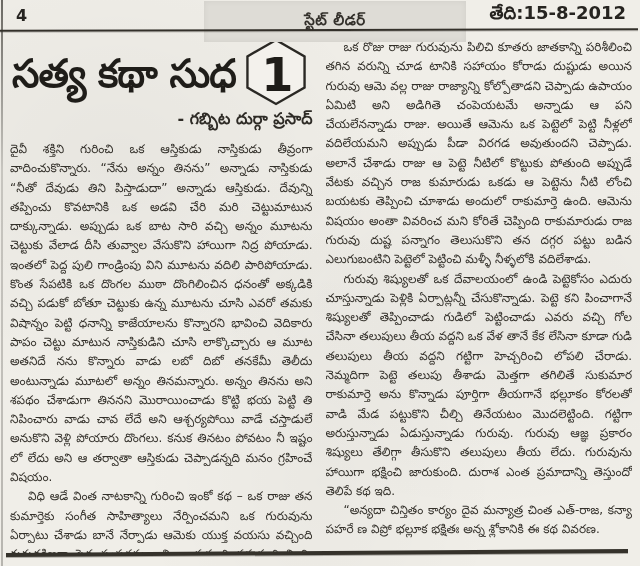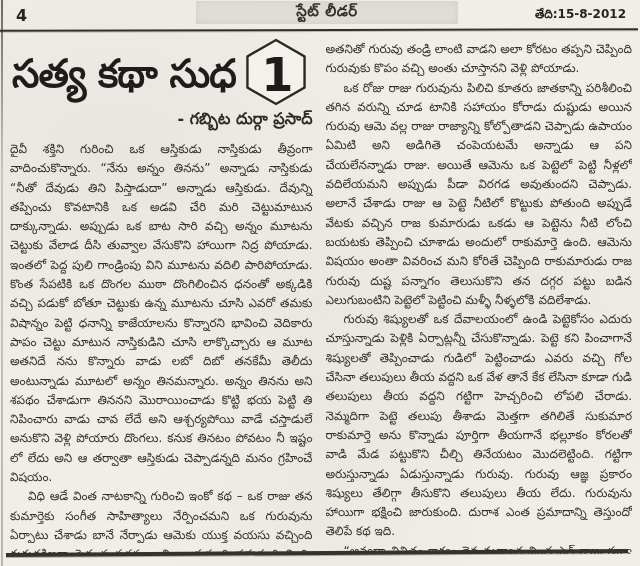--- a/index.html
+++ b/index.html
@@ -22,26 +22,26 @@
     background:linear-gradient(to bottom, rgba(35,33,28,0.65), rgba(35,33,28,0.18) 30%, rgba(35,33,28,0.28));
   }
   
   .header{
     position:relative;height:26px;
     display:flex;align-items:center;justify-content:space-between;
     padding:2px 14px 0 16px;
   }
   .page-number{font-size:16px;font-weight:bold;color:#262420;}
   .masthead-band{
-    position:absolute;left:196px;top:1px;width:262px;height:23px;
+    position:absolute;left:204px;top:1px;width:262px;height:41px;
     background:#dedcd6;box-shadow:0 0 6px rgba(0,0,0,0.06) inset;
     display:flex;align-items:center;justify-content:center;
   }
   .masthead-title{font-size:15px;font-weight:bold;color:#33302b;letter-spacing:0.5px;}
-  .date-label{font-size:12px;font-weight:bold;color:#262420;}
+  .date-label{font-size:18px;font-weight:bold;color:#262420;}
   .header-rule{
     height:0;border-top:2.5px solid #33302a;border-bottom:1px solid rgba(60,56,50,0.25);
     margin:1px 2px 0 0;transform:rotate(-0.15deg);
   }
   
   .content{
     display:flex;gap:13px;padding:4px 8px 0 10px;height:518px;overflow:hidden;
   }
   .col{overflow:hidden;}
   .col-left{width:303px;}
@@ -99,21 +99,20 @@
           <text x="52" y="78" text-anchor="middle" font-family="DejaVu Sans, Liberation Sans, sans-serif" font-size="68" font-weight="bold" fill="#1e1c18">1</text>
         </svg>
       </div>
       <div class="byline">- గబ్బిట దుర్గా ప్రసాద్</div>
 
       <p class="body-text first">దైవీ శక్తిని గురించి ఒక ఆస్తికుడు నాస్తికుడు తీవ్రంగా వాదించుకొన్నారు. “నేను అన్నం తినను” అన్నాడు నాస్తికుడు “నీతో దేవుడు తిని పిస్తాడుదా” అన్నాడు ఆస్తికుడు. దేవున్ని తప్పించు కొవటానికి ఒక అడవి చేరి మరి చెట్టుమాటున దాక్కున్నాడు. అప్పుడు ఒక బాట సారి వచ్చి అన్నం మూటను చెట్టుకు వేలాడ దీసి తువ్వాల వేసుకొని హాయిగా నిద్ర పోయాడు. ఇంతలో పెద్ద పులి గాండ్రింపు విని మూటను వదిలి పారిపోయాడు. కొంత సేపటికి ఒక దొంగల ముఠా దొంగిలించిన ధనంతో అక్కడికి వచ్చి పడుకో బోతూ చెట్టుకు ఉన్న మూటను చూసి ఎవరో తమకు విషాన్నం పెట్టి ధనాన్ని కాజేయాలను కొన్నారని భావించి వెదికారు పాపం చెట్టు మాటున నాస్తికుడిని చూసి లాక్కొచ్చారు ఆ మూట అతనిదే నను కొన్నారు వాడు లబో దిబో తనకేమీ తెలీదు అంటున్నాడు మూటలో అన్నం తినమన్నారు. అన్నం తినను అని శపథం చేశాడుగా తిననని మొరాయించాడు కొట్టి భయ పెట్టి తి నిపించారు వాడు చావ లేదే అని ఆశ్చర్యపోయి వాడే చస్తాడులే అనుకొని వెళ్లి పోయారు దొంగలు. కనుక తినటం పోవటం నీ ఇష్టం లో లేదు అని ఆ తర్వాతా ఆస్తికుడు చెప్పాడన్నది మనం గ్రహించే విషయం.</p>
       <p class="body-text indent">విధి ఆడే వింత నాటకాన్ని గురించి ఇంకో కథ – ఒక రాజు తన కుమార్తెకు సంగీత సాహిత్యాలు నేర్పించమని ఒక గురువును ఏర్పాటు చేశాడు బానే నేర్పాడు ఆమెకు యుక్త వయసు వచ్చింది గురుదక్షిణగా పెద్ద సంపదను ఇచ్చి రాకుమారి నమస్కరించింది. ఆన్ని గ్రహించ కుండా రాజకుమార్తె తనను పెళ్లి చేసుకోవటమే గురుదక్షిణ అన్నాడు రాకుమారి</p>
     </div>
 
     <div class="col col-right">
-      <p class="body-text lead">అతనితో గురువు తండ్రి లాంటి వాడని అలా కోరటం తప్పని చెప్పింది గురువుకు కొపం వచ్చి అంతు చూస్తానని వెళ్లి పోయాడు.</p>
       <p class="body-text indent">ఒక రోజు రాజు గురువును పిలిచి కూతరు జాతకాన్ని పరిశీలించి తగిన వరున్ని చూడ టానికి సహాయం కోరాడు దుష్టుడు అయిన గురువు ఆమె వల్ల రాజు రాజ్యాన్ని కోల్పోతాడని చెప్పాడు ఉపాయం ఏమిటి అని అడిగితె చంపెయటమే అన్నాడు ఆ పని చేయలేనన్నాడు రాజు. అయితే ఆమెను ఒక పెట్టెలో పెట్టి నీళ్లలో వదిలేయమని అప్పుడు పీడా విరగడ అవుతుందని చెప్పాడు. అలానే చేశాడు రాజు ఆ పెట్టె నీటిలో కొట్టుకు పోతుంది అప్పుడే వేటకు వచ్చిన రాజ కుమారుడు ఒకడు ఆ పెట్టెను నీటి లోంచి బయటకు తెప్పించి చూశాడు అందులో రాకుమార్తె ఉంది. ఆమెను విషయం అంతా వివరించ మని కోరితే చెప్పింది రాకుమారుడు రాజ గురువు దుష్ట పన్నాగం తెలుసుకొని తన దగ్గర పట్టు బడిన ఎలుగుబంటిని పెట్టెలో పెట్టించి మళ్ళీ నీళ్ళలోకి వదిలేశాడు.</p>
       <p class="body-text indent">గురువు శిష్యులతో ఒక దేవాలయంలో ఉండి పెట్టెకోసం ఎదురు చూస్తున్నాడు పెళ్లికి ఏర్పాట్లన్నీ చేసుకొన్నాడు. పెట్టె కని పించాగానే శిష్యులతో తెప్పించాడు గుడిలో పెట్టించాడు ఎవరు వచ్చి గోల చేసినా తలుపులు తీయ వద్దని ఒక వేళ తానే కేక లేసినా కూడా గుడి తలుపులు తీయ వద్దని గట్టిగా హెచ్చరించి లోపలి చేరాడు. నెమ్మదిగా పెట్టె తలుపు తీశాడు మెత్తగా తగిలితే సుకుమార రాకుమార్తె అను కొన్నాడు పూర్తిగా తీయగానే భల్లూకం కోరలతో వాడి మేడ పట్టుకొని చీల్చి తినేయటం మొదలెట్టింది. గట్టిగా అరుస్తున్నాడు ఏడుస్తున్నాడు గురువు. గురువు ఆజ్ఞ ప్రకారం శిష్యులు తేలిగ్గా తీసుకొని తలుపులు తీయ లేదు. గురువును హాయిగా భక్షించి జారుకుంది. దురాశ ఎంత ప్రమాదాన్ని తెస్తుందో తెలిపే కథ ఇది.</p>
       <p class="body-text indent">“అన్యదా చిన్తితం కార్యం దైవ మన్యాత్ర చింత ఎత్-రాజ, కన్యా పహరే ణ విప్రో భల్లూక భక్షితః అన్న శ్లోకానికి ఈ కథ వివరణ.</p>
     </div>
 
   </div>
 
   <div class="footer-rule"></div>
 </div>
 

